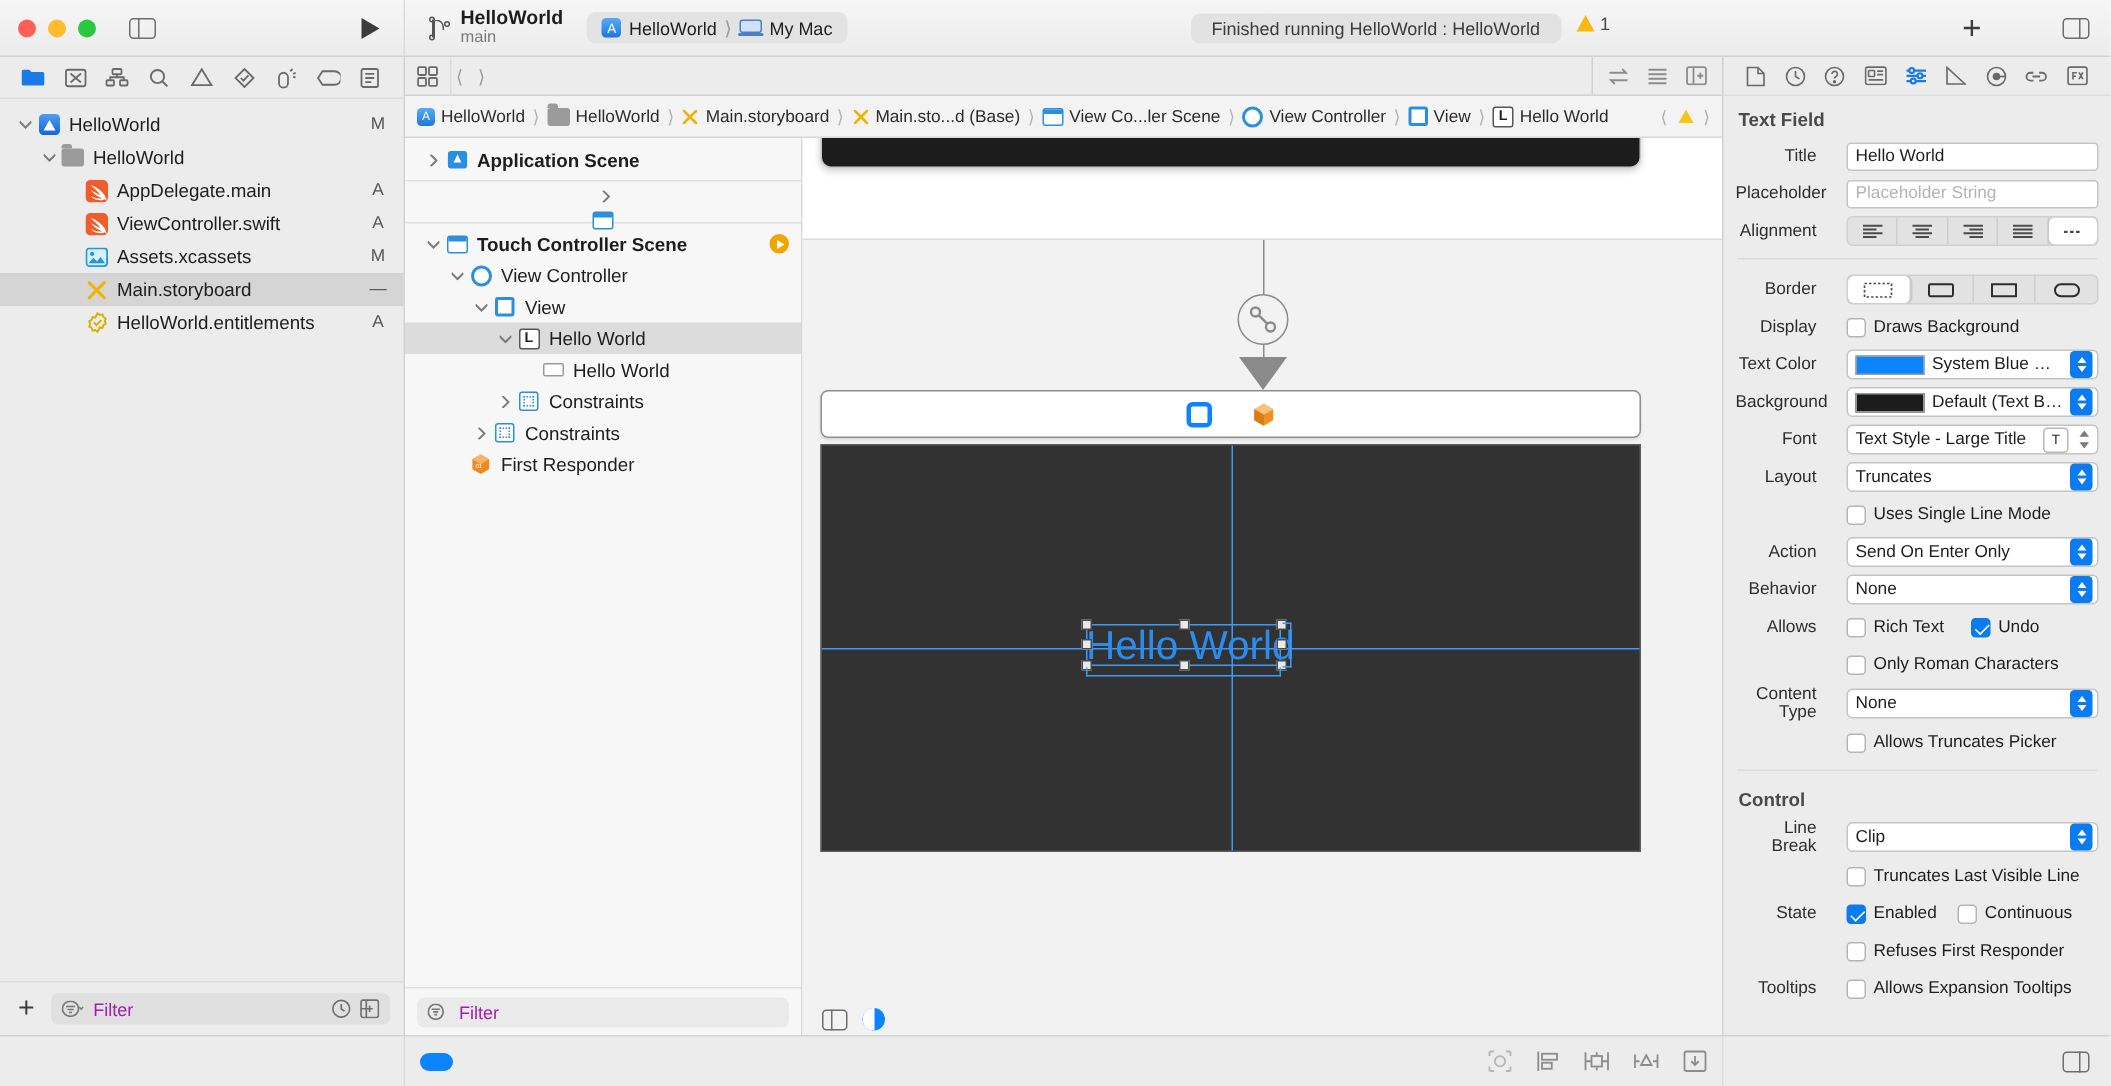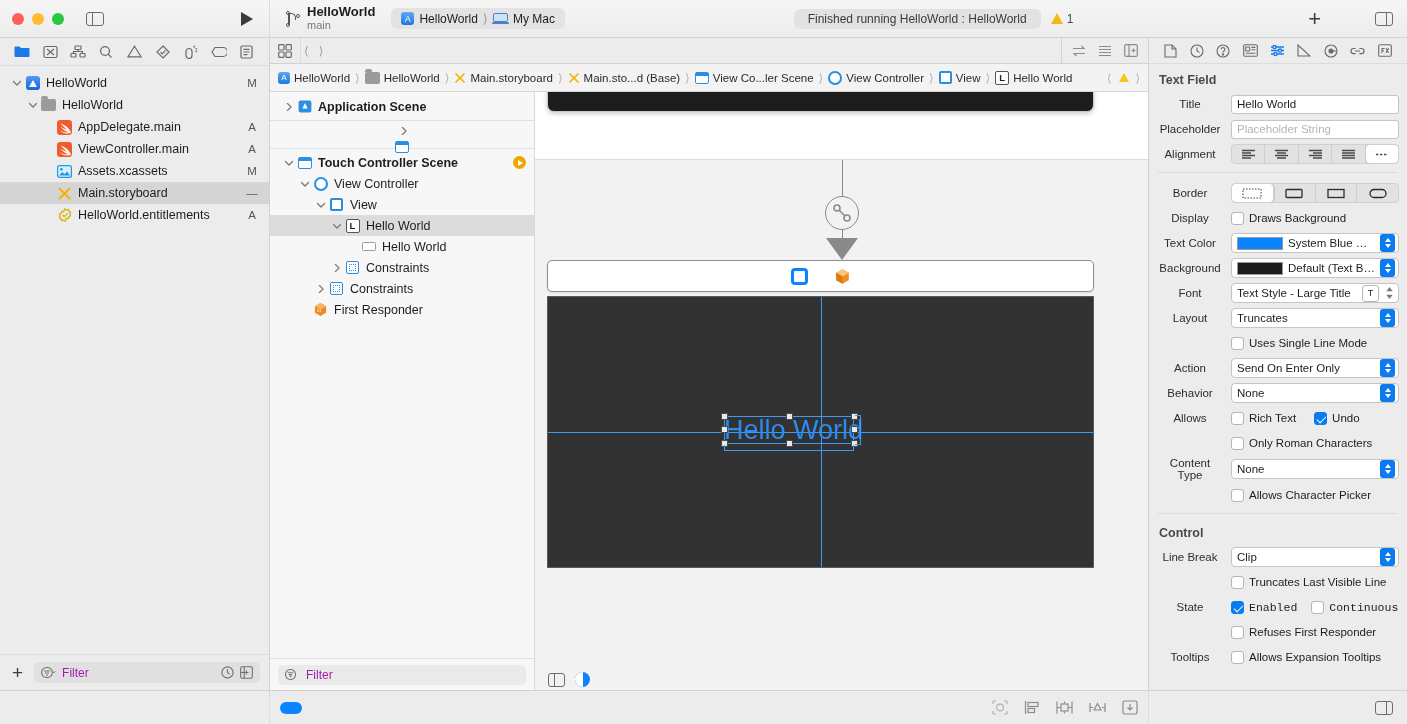--- a/index.html
+++ b/index.html
@@ -39,21 +39,21 @@
   .scheme-name{ font-size:13px; font-weight:bold; line-height:14px; }
   .scheme-sub{ font-size:11px; color:#7a7a7a; line-height:13px; }
 
   .dest-chip{ display:flex; align-items:center; gap:5px; background:#e3e3e3; border-radius:6px; padding:3px 10px; font-size:12px; }
   .chev-sep{ color:#9a9a9a; font-size:13px; }
   .mini-app-ico{ width:13px;height:13px;border-radius:3px;background:linear-gradient(#5aa9f8,#1f78d8); display:inline-flex;align-items:center;justify-content:center;color:#fff;font-size:9px;}
   .mac-ico{ width:15px;height:11px;position:relative; }
   .mac-ico .scr{ position:absolute; inset:0 0 2px 0; border:1.3px solid #4a80c8; background:#cfe2f7; border-radius:2px; }
   .mac-ico .base{ position:absolute; bottom:0;left:-1px;right:-1px;height:2px;background:#4a80c8;border-radius:1px;}
 
-  .status-pill{ flex:1; display:flex; align-items:center; justify-content:center; gap:10px; }
+  .status-pill{ flex:1; display:flex; align-items:flex-start; justify-content:center; gap:10px; }
   .status-inner{ background:#e2e2e2; border-radius:6px; padding:3px 14px; font-size:12px; color:#3b3b3b; }
   .warn-chip{ display:flex;align-items:center;gap:4px;font-size:12px;color:#4a4a4a;}
   .warn-tri{ width:0;height:0;border-left:6px solid transparent;border-right:6px solid transparent;border-bottom:11px solid #f5b912; position:relative;}
   .tb-plus{ font-size:22px; color:#3c3c3c; line-height:1; padding:0 6px; font-weight:300; }
   .tb-rightpanel{ width:70px; display:flex; align-items:center; justify-content:flex-end; padding-right:14px;}
   .panel-glyph{ width:18px; height:14px; border:1.4px solid #6d6d6d; border-radius:3px; position:relative; }
   .panel-glyph::after{ content:""; position:absolute; right:5px; top:-1px; bottom:-1px; width:1.4px; background:#6d6d6d; }
 
   
   .bodyrow{ flex:1; display:flex; min-height:0; }
@@ -138,21 +138,21 @@
   .hello-text{ position:absolute; color:#2b8cf0; font-size:27px; line-height:30px; white-space:nowrap; font-family:"Liberation Sans", sans-serif;}
   .handle{ position:absolute; width:7px;height:7px;background:#e9e9e9;border:1px solid #4a4a4a;}
   .bracket{ position:absolute; border:1px solid #3d9bf5; }
 
   
   .inspector{ width:259px; flex:0 0 259px; background:#ececec; border-left:1px solid #d2d2d2; display:flex; flex-direction:column; }
   .insp-icons{ height:26px; flex:0 0 26px; display:flex; align-items:center; justify-content:space-around; padding:0 9px; border-bottom:1px solid #dcdcdc;}
   .insp-scroll{ flex:1; overflow:hidden; padding-top:6px;}
   .sec-title{ font-size:12.5px; font-weight:bold; color:#4a4a4a; padding:3px 10px 6px 10px;}
   .frow{ display:flex; align-items:center; min-height:22px; padding:0 8px; margin-bottom:3px; }
-  .flabel{ width:74px; flex:0 0 74px; text-align:center; padding-right:8px; font-size:11.5px; color:#2d2d2d;}
+  .flabel{ width:74px; flex:0 0 74px; text-align:right; padding-right:20px; font-size:11.5px; color:#2d2d2d;}
   .fctl{ flex:1; display:flex; align-items:center; gap:6px; min-width:0;}
   .tfield{ flex:1; height:19px; background:#fff; border:1px solid #c4c4c4; border-radius:3px; display:flex; align-items:center; padding:0 5px; font-size:11.5px; min-width:0;}
   .tfield.ph{ color:#b4b4b4;}
   .popup{ flex:1; height:20px; background:#fff; border:1px solid #c4c4c4; border-radius:4px; display:flex; align-items:center; padding:0 3px 0 5px; font-size:11.5px; gap:5px; min-width:0;}
   .popup .ptxt{ flex:1; overflow:hidden; white-space:nowrap; text-overflow:ellipsis;}
   .stepper{ width:15px;height:18px;background:#0a7bf0;border-radius:3px;display:flex;flex-direction:column;align-items:center;justify-content:center;flex:0 0 15px;}
   .stepper i{ display:block; width:0;height:0;border-left:3.5px solid transparent;border-right:3.5px solid transparent;}
   .stepper .up{ border-bottom:4px solid #fff; margin-bottom:1.5px;}
   .stepper .dn{ border-top:4px solid #fff;}
   .seg{ flex:1; display:flex; background:#e2e2e2; border-radius:4px; height:20px; overflow:hidden; border:1px solid #d0d0d0;}
@@ -344,21 +344,21 @@
         </div>
 
         <div class="row" style="padding-left:42px;">
           <span class="tw"></span>
           <span class="ico">
             <svg class="ico-swift" viewBox="0 0 15 15">
                 <rect width="15" height="15" rx="3.3" fill="#f05c2c"></rect>
                 <path d="M3.2 3.2c3.3 2.8 5 4.6 6.8 6.9-2.2-1-4.3-2-6.5-3.6 1.9 2.6 4.2 4.5 7.6 5.6-.5.2-1.2.3-2 .3-2.6 0-4.6-1.1-5.9-2.2 1.2 1.9 3.5 3.3 6.5 3.3 1.5 0 2.6-.4 3.2-.7.6.5 1 .8 1.3.9-.6-1.7-1-2.6-1.6-3.7C10.4 6.8 7.3 4.7 3.2 3.2z" fill="#fff"></path>
               </svg>
           </span>
-          <span class="rlabel">ViewController.main</span>
+          <span class="rlabel">ViewController.swift</span>
           <span class="rstat">A</span>
         </div>
 
         <div class="row" style="padding-left:42px;">
           <span class="tw"></span>
           <span class="ico">
             <svg width="15" height="13" viewBox="0 0 15 13">
                 <rect x=".6" y=".6" width="13.8" height="11.8" rx="2" fill="#d8effc" stroke="#2196e3" stroke-width="1.2"></rect>
                 <circle cx="4.4" cy="4.3" r="1.4" fill="#2196e3"></circle>
                 <path d="M2 10.5l3.3-3.6 2.3 2.4 2.4-2.9 3 4.1z" fill="#2196e3"></path>
@@ -951,21 +951,21 @@
             </div>
           </div>
         </div>
 
 
         <div class="frow">
           <div class="flabel"></div>
           <div class="fctl">
             <label class="cbrow">
               <span class="cb"></span>
-              <span>Allows Character Picker</span>
+              <span>Allows Truncates Picker</span>
             </label>
           </div>
         </div>
 
         <div class="sep"></div>
         <div class="sec-title">Control</div>
 
         <div class="frow">
           <div class="flabel">Line Break</div>
           <div class="fctl">
@@ -984,21 +984,21 @@
           <div class="fctl">
             <label class="cbrow">
               <span class="cb"></span>
               <span>Truncates Last Visible Line</span>
             </label>
           </div>
         </div>
 
         <div class="frow">
           <div class="flabel">State</div>
-          <div class="fctl" style="gap:14px;font-family:Liberation Mono, monospace;">
+          <div class="fctl" style="gap:14px;">
             <label class="cbrow">
               <span class="cb on"></span>
               <span>Enabled</span>
             </label>
             <label class="cbrow">
               <span class="cb"></span>
               <span>Continuous</span>
             </label>
           </div>
         </div>

